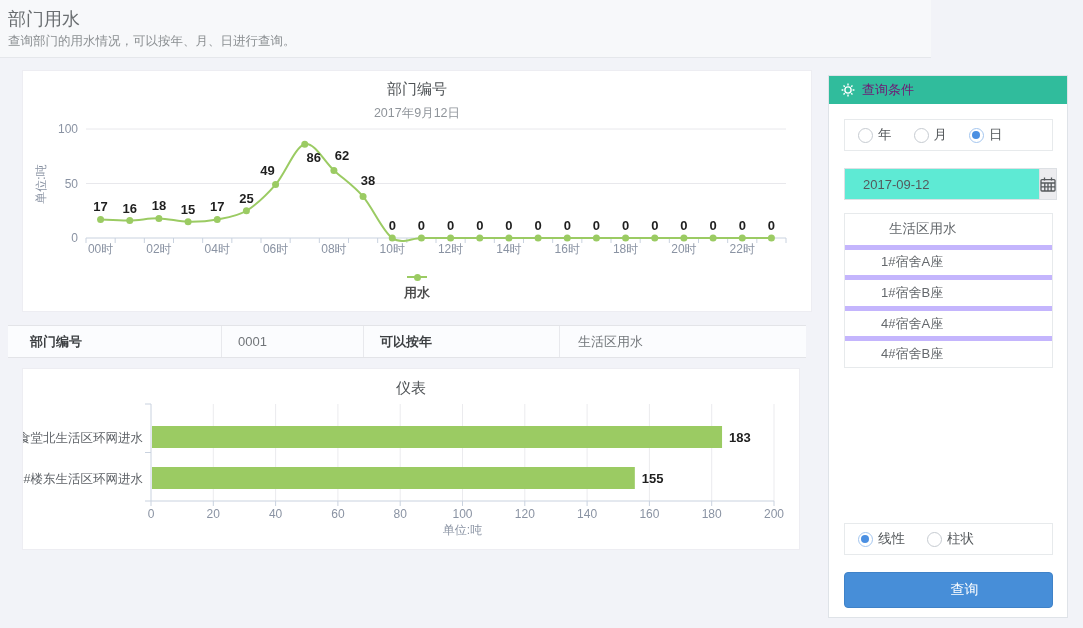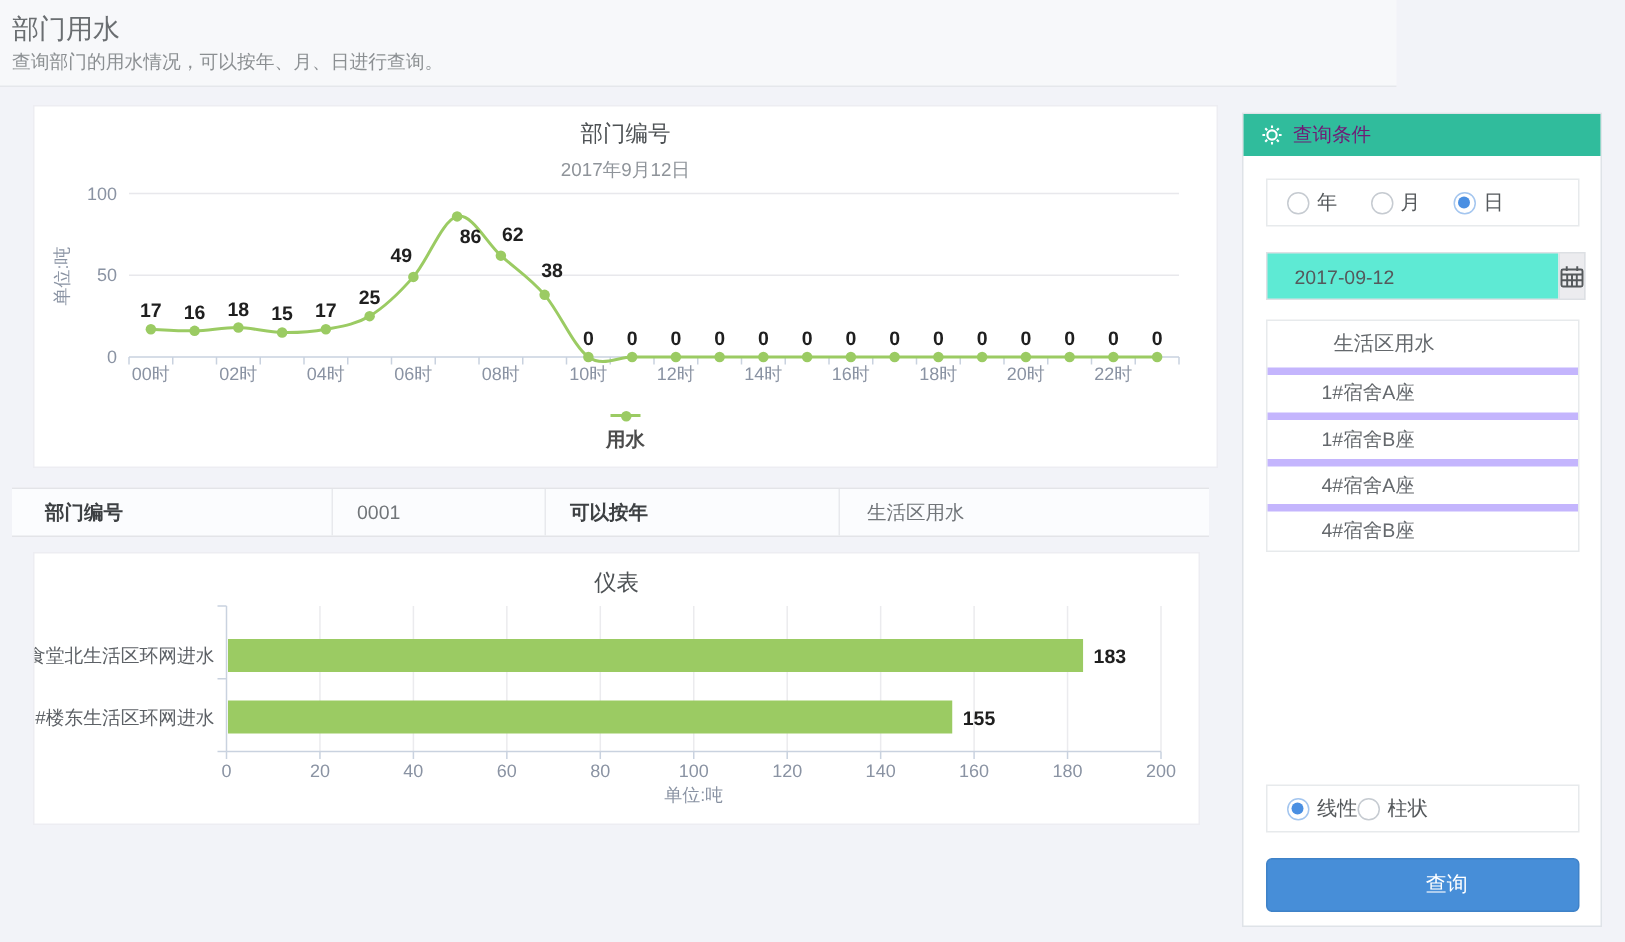--- a/index.html
+++ b/index.html
@@ -36,21 +36,21 @@
   .dept-cell.val { color:#717579; }
   .c1 { width:214px; padding-left:22px; }
   .c2 { width:142px; padding-left:16px; }
   .c3 { width:196px; padding-left:16px; }
   .c4 { width:246px; padding-left:18px; }
 
   .sidebar { position:absolute; left:828px; top:75px; width:240px; height:543px; background:#fff; border:1px solid #dfe3e8; }
   .sidebar-header { height:28px; background:var(--accent-green); color:#701a75; display:flex; align-items:center; gap:7px; padding-left:12px; font-size:13px; }
   .sb-box { position:absolute; left:15px; width:209px; height:32px; border:1px solid #e7eaec; display:flex; align-items:center; }
   .period-box { top:43px; gap:22px; padding-left:13px; }
-  .type-box { top:447px; padding-left:13px; }
+  .type-box { top:447px; gap:22px; padding-left:13px; }
   .radio-opt { display:flex; align-items:center; gap:5px; font-size:13.5px; color:#55595c; cursor:pointer; }
   .radio { width:15px; height:15px; border-radius:50%; border:1px solid #c6cbd1; background:#fff; position:relative; }
   .radio.sel { border:1.5px solid #a4c6ef; }
   .radio.sel::after { content:""; position:absolute; left:2.2px; top:2.2px; width:8px; height:8px; border-radius:50%; background:#4a8fe2; }
 
   .date-group { position:absolute; left:15px; top:92px; width:209px; height:32px; display:flex; }
   .date-input { flex:1; border:1px solid #dde0e4; border-right:none; background:#5eead4; font-size:13px; color:#55595c; padding-left:18px; font-family:inherit; outline:none; }
   .date-addon { width:38px; background:#ececef; border:1px solid #dde0e4; display:flex; align-items:center; justify-content:center; cursor:pointer; }
 
   .sb-list { position:absolute; left:15px; top:137px; width:209px; border:1px solid #e7eaec; }

